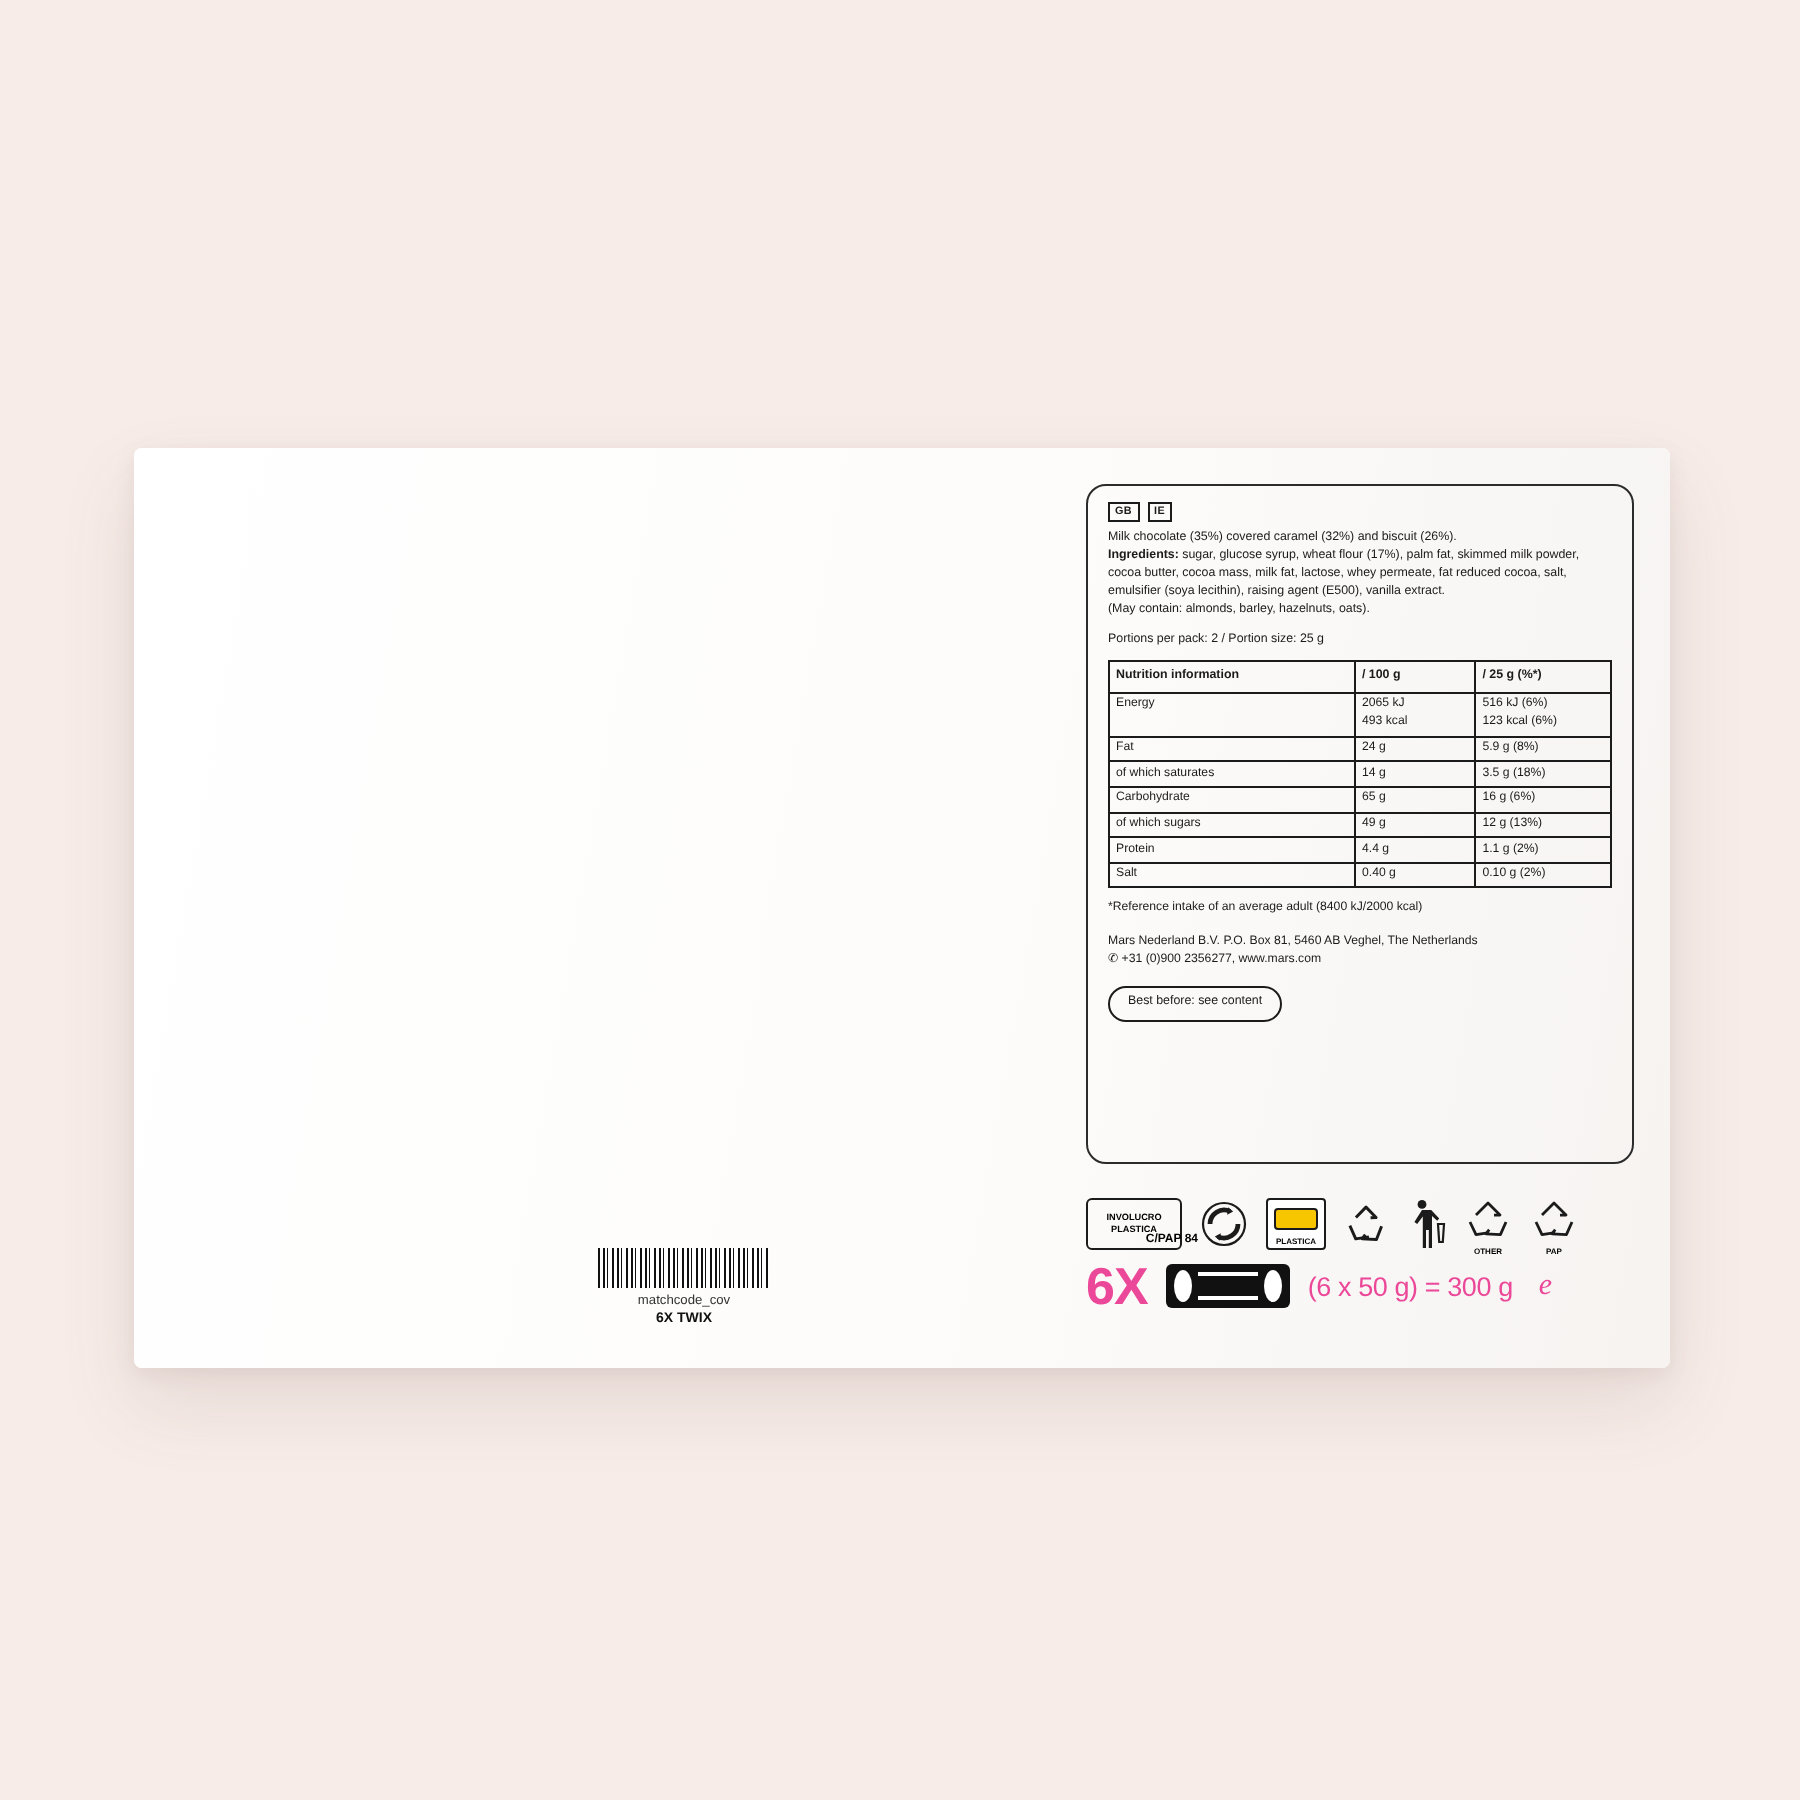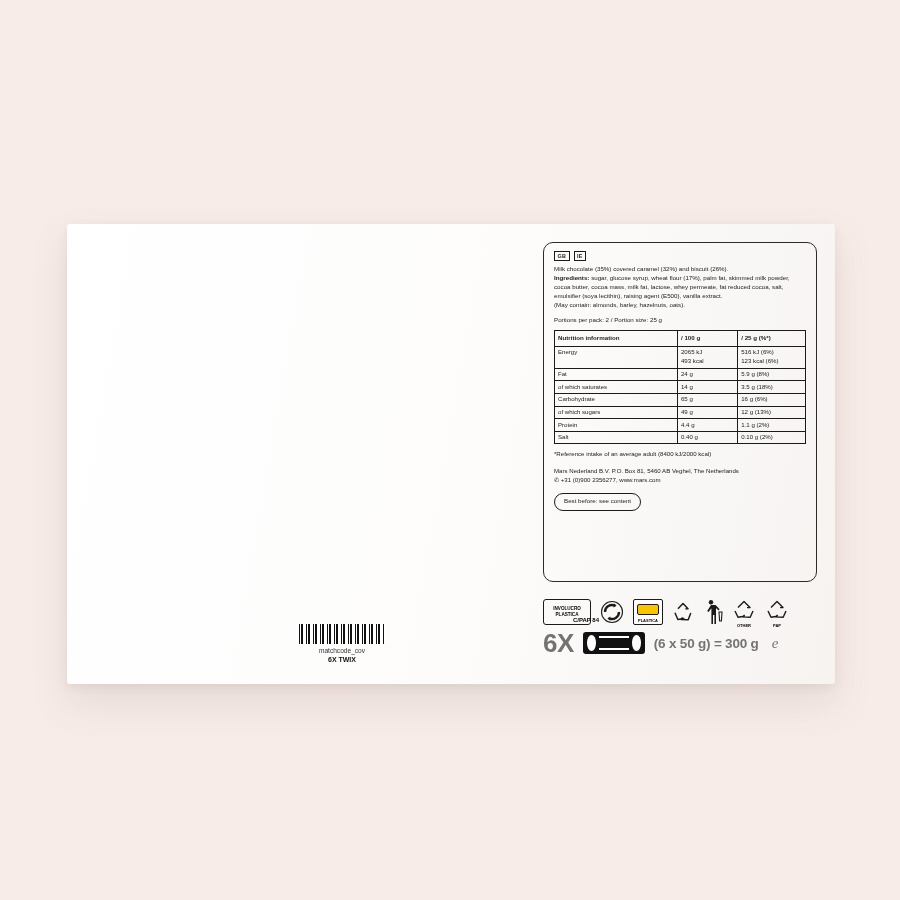--- a/index.html
+++ b/index.html
@@ -204,21 +204,21 @@
 
   
   .qty-row {
     position: absolute;
     left: 476px;
     top: 406px;
     width: 290px;
     display: flex;
     align-items: center;
     gap: 9px;
-    color: #737373;
+    color: #ec4899;
   }
   .qty-6x {
     font-size: 26px;
     font-weight: bold;
     letter-spacing: -0.5px;
     line-height: 1;
   }
   .bar-glyph {
     width: 62px;
     height: 22px;
@@ -238,21 +238,21 @@
   .bar-glyph:before { left: 4px; }
   .bar-glyph:after { right: 4px; }
   .bar-glyph i {
     position: absolute;
     left: 16px; right: 16px; top: 4px; bottom: 4px;
     border-top: 2px solid #fff;
     border-bottom: 2px solid #fff;
   }
   .weight {
     font-size: 13.5px;
-    font-weight: bold;
+    font-weight: normal;
     letter-spacing: -0.2px;
   }
   .e-mark {
     font-size: 15px;
     font-family: "Liberation Serif", serif;
     font-style: italic;
     margin-left: 4px;
   }
 
   

